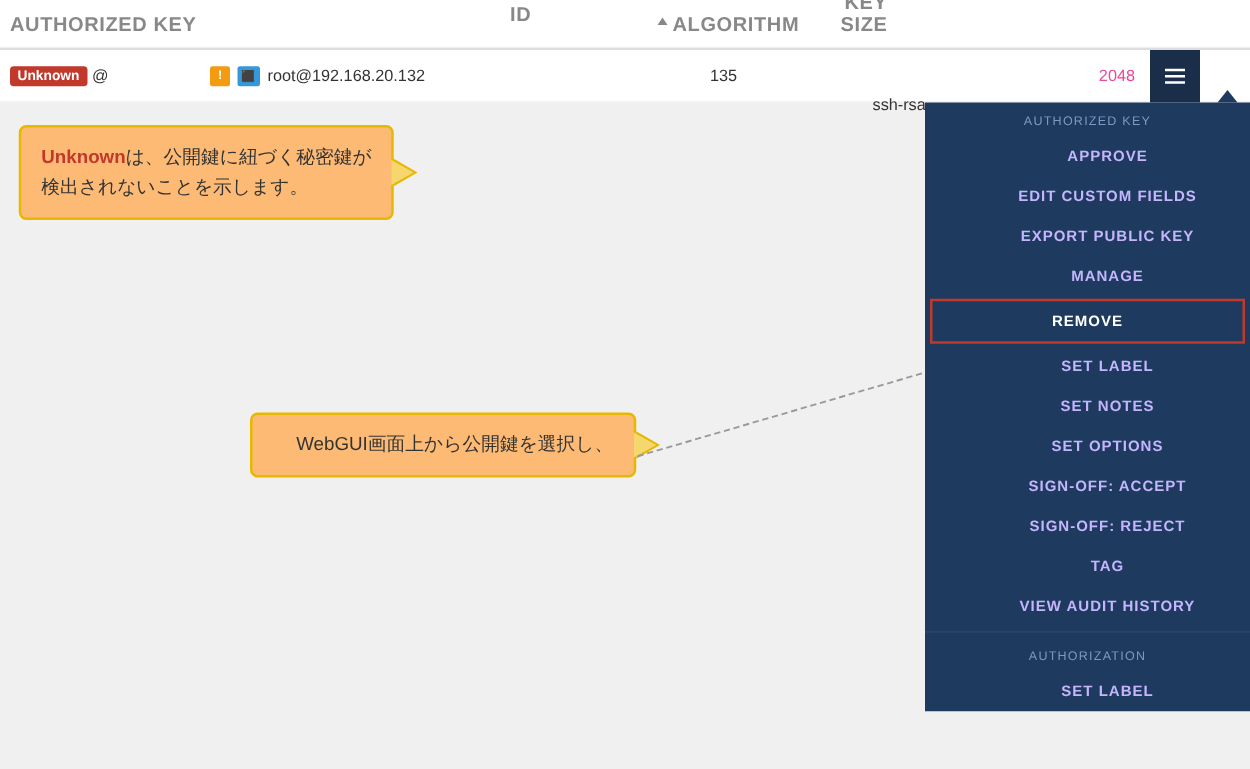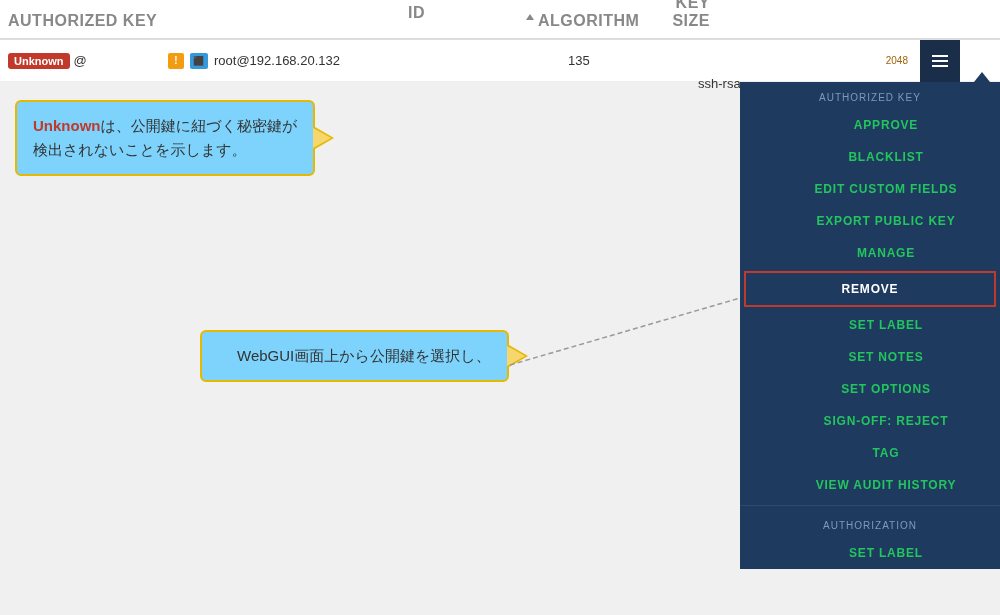--- a/index.html
+++ b/index.html
@@ -119,22 +119,22 @@
       width: 130px;
       padding: 0 8px;
       font-size: 13px;
       color: #333;
       margin-top: 45px;
     }
 
     .col-keysize-cell {
       width: 100px;
       padding: 0 8px;
-      font-size: 10px;
-      color: #a16207;
+      font-size: 13px;
+      color: #ec4899;
       text-align: right;
       padding-right: 12px;
     }
 
     .menu-button-cell {
       width: 40px;
       background: #1a2e4a;
       height: 42px;
       display: flex;
       align-items: center;
@@ -172,21 +172,21 @@
       letter-spacing: 1px;
       padding: 10px 0 6px 0;
       text-transform: uppercase;
     }
 
     .dropdown-item {
       text-align: center;
       padding: 9px 0;
       font-size: 12px;
       font-weight: bold;
-      color: #22c55e;
+      color: #c4b5fd;
       letter-spacing: 0.8px;
       cursor: pointer;
       text-transform: uppercase;
       margin-left: 32px;
     }
 
     .dropdown-item.highlighted {
       border: 2px solid #c0392b;
       color: #fff;
       margin: 2px 4px;
@@ -194,21 +194,21 @@
 
     .dropdown-divider {
       border: none;
       border-top: 1px solid #2a4a6f;
       margin: 4px 0;
     }
 
     
     .callout-box {
       position: absolute;
-      background: #7dd3fc;
+      background: #fdba74;
       border: 2px solid #e6b800;
       border-radius: 6px;
       padding: 12px 16px;
       font-size: 15px;
       line-height: 1.6;
       color: #333;
       max-width: 340px;
     }
 
     .callout-arrow-right {
@@ -285,28 +285,28 @@
   </div>
 </div>
 
 <div class="dropdown-menu">
 
   <div style="position:absolute; top:-10px; right:10px; width:0; height:0; border-left:8px solid transparent; border-right:8px solid transparent; border-bottom:10px solid #1e3a5f;"></div>
 
   <div class="dropdown-section-label">AUTHORIZED KEY</div>
 
   <div class="dropdown-item">APPROVE</div>
-  <div class="dropdown-item">BLACKLIST</div>
   <div class="dropdown-item">EDIT CUSTOM FIELDS</div>
   <div class="dropdown-item">EXPORT PUBLIC KEY</div>
   <div class="dropdown-item">MANAGE</div>
   <div class="dropdown-item highlighted">REMOVE</div>
   <div class="dropdown-item">SET LABEL</div>
   <div class="dropdown-item">SET NOTES</div>
   <div class="dropdown-item">SET OPTIONS</div>
+  <div class="dropdown-item">SIGN-OFF: ACCEPT</div>
   <div class="dropdown-item">SIGN-OFF: REJECT</div>
   <div class="dropdown-item">TAG</div>
   <div class="dropdown-item">VIEW AUDIT HISTORY</div>
 
   <hr class="dropdown-divider">
 
   <div class="dropdown-section-label">AUTHORIZATION</div>
 
   <div class="dropdown-item">SET LABEL</div>
 

